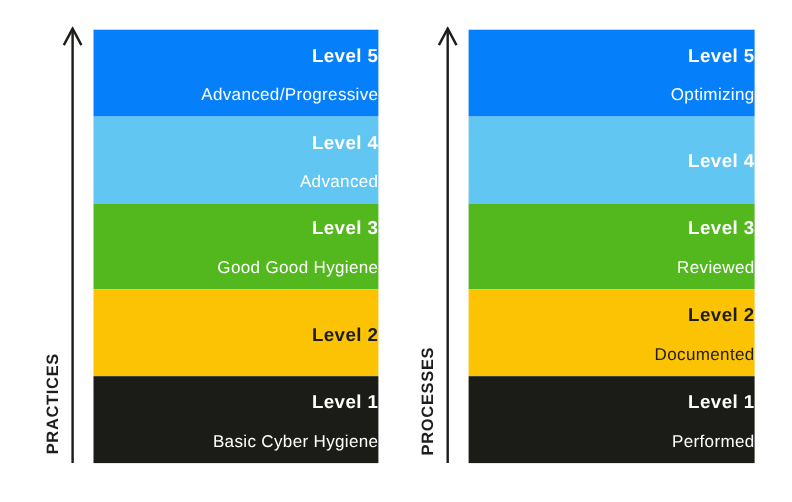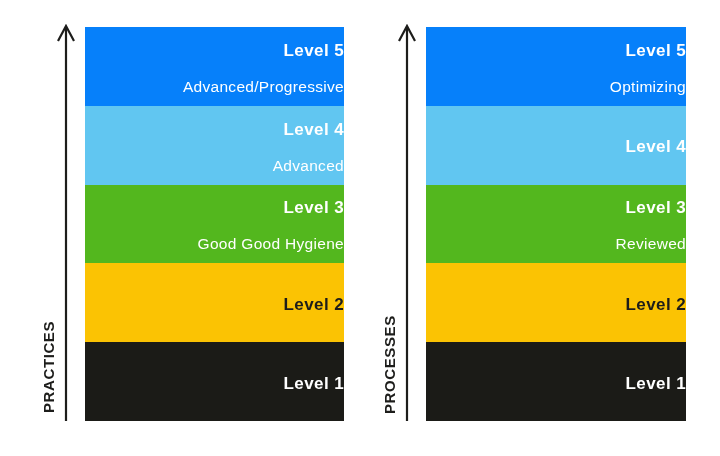--- a/index.html
+++ b/index.html
@@ -90,20 +90,21 @@
     </div>
     <div class="band" style="background-color: rgb(83, 183, 30); color: rgb(255, 255, 255);">
       <div class="band-title">Level 3</div>
       <div class="band-subtitle">Good Good Hygiene</div>
     </div>
     <div class="band" style="background-color: rgb(251, 195, 3); color: rgb(29, 29, 27);">
       <div class="band-title">Level 2</div>
     </div>
     <div class="band" style="background-color: rgb(27, 27, 23); color: rgb(255, 255, 255);">
       <div class="band-title">Level 1</div>
+      <div class="band-subtitle">Basic Cyber Hygiene</div>
     </div>
   </div>
 
   <svg class="arrow right" viewBox="0 0 20 398" style="stroke: rgb(29, 29, 27);">
     <line x1="10" y1="397" x2="10" y2="4" stroke-width="2.2"></line>
     <polyline points="2,17 10,2 18,17" stroke-width="2.2"></polyline>
   </svg>
 
   <div class="axis-label right" style="color: rgb(29, 29, 27);">PROCESSES</div>
 
@@ -114,19 +115,21 @@
     </div>
     <div class="band" style="background-color: rgb(97, 198, 241); color: rgb(255, 255, 255);">
       <div class="band-title">Level 4</div>
     </div>
     <div class="band" style="background-color: rgb(83, 183, 30); color: rgb(255, 255, 255);">
       <div class="band-title">Level 3</div>
       <div class="band-subtitle">Reviewed</div>
     </div>
     <div class="band" style="background-color: rgb(251, 195, 3); color: rgb(29, 29, 27);">
       <div class="band-title">Level 2</div>
+      <div class="band-subtitle">Documented</div>
     </div>
     <div class="band" style="background-color: rgb(27, 27, 23); color: rgb(255, 255, 255);">
       <div class="band-title">Level 1</div>
+      <div class="band-subtitle">Performed</div>
     </div>
   </div>
 
 </div>
 
 </body></html>

